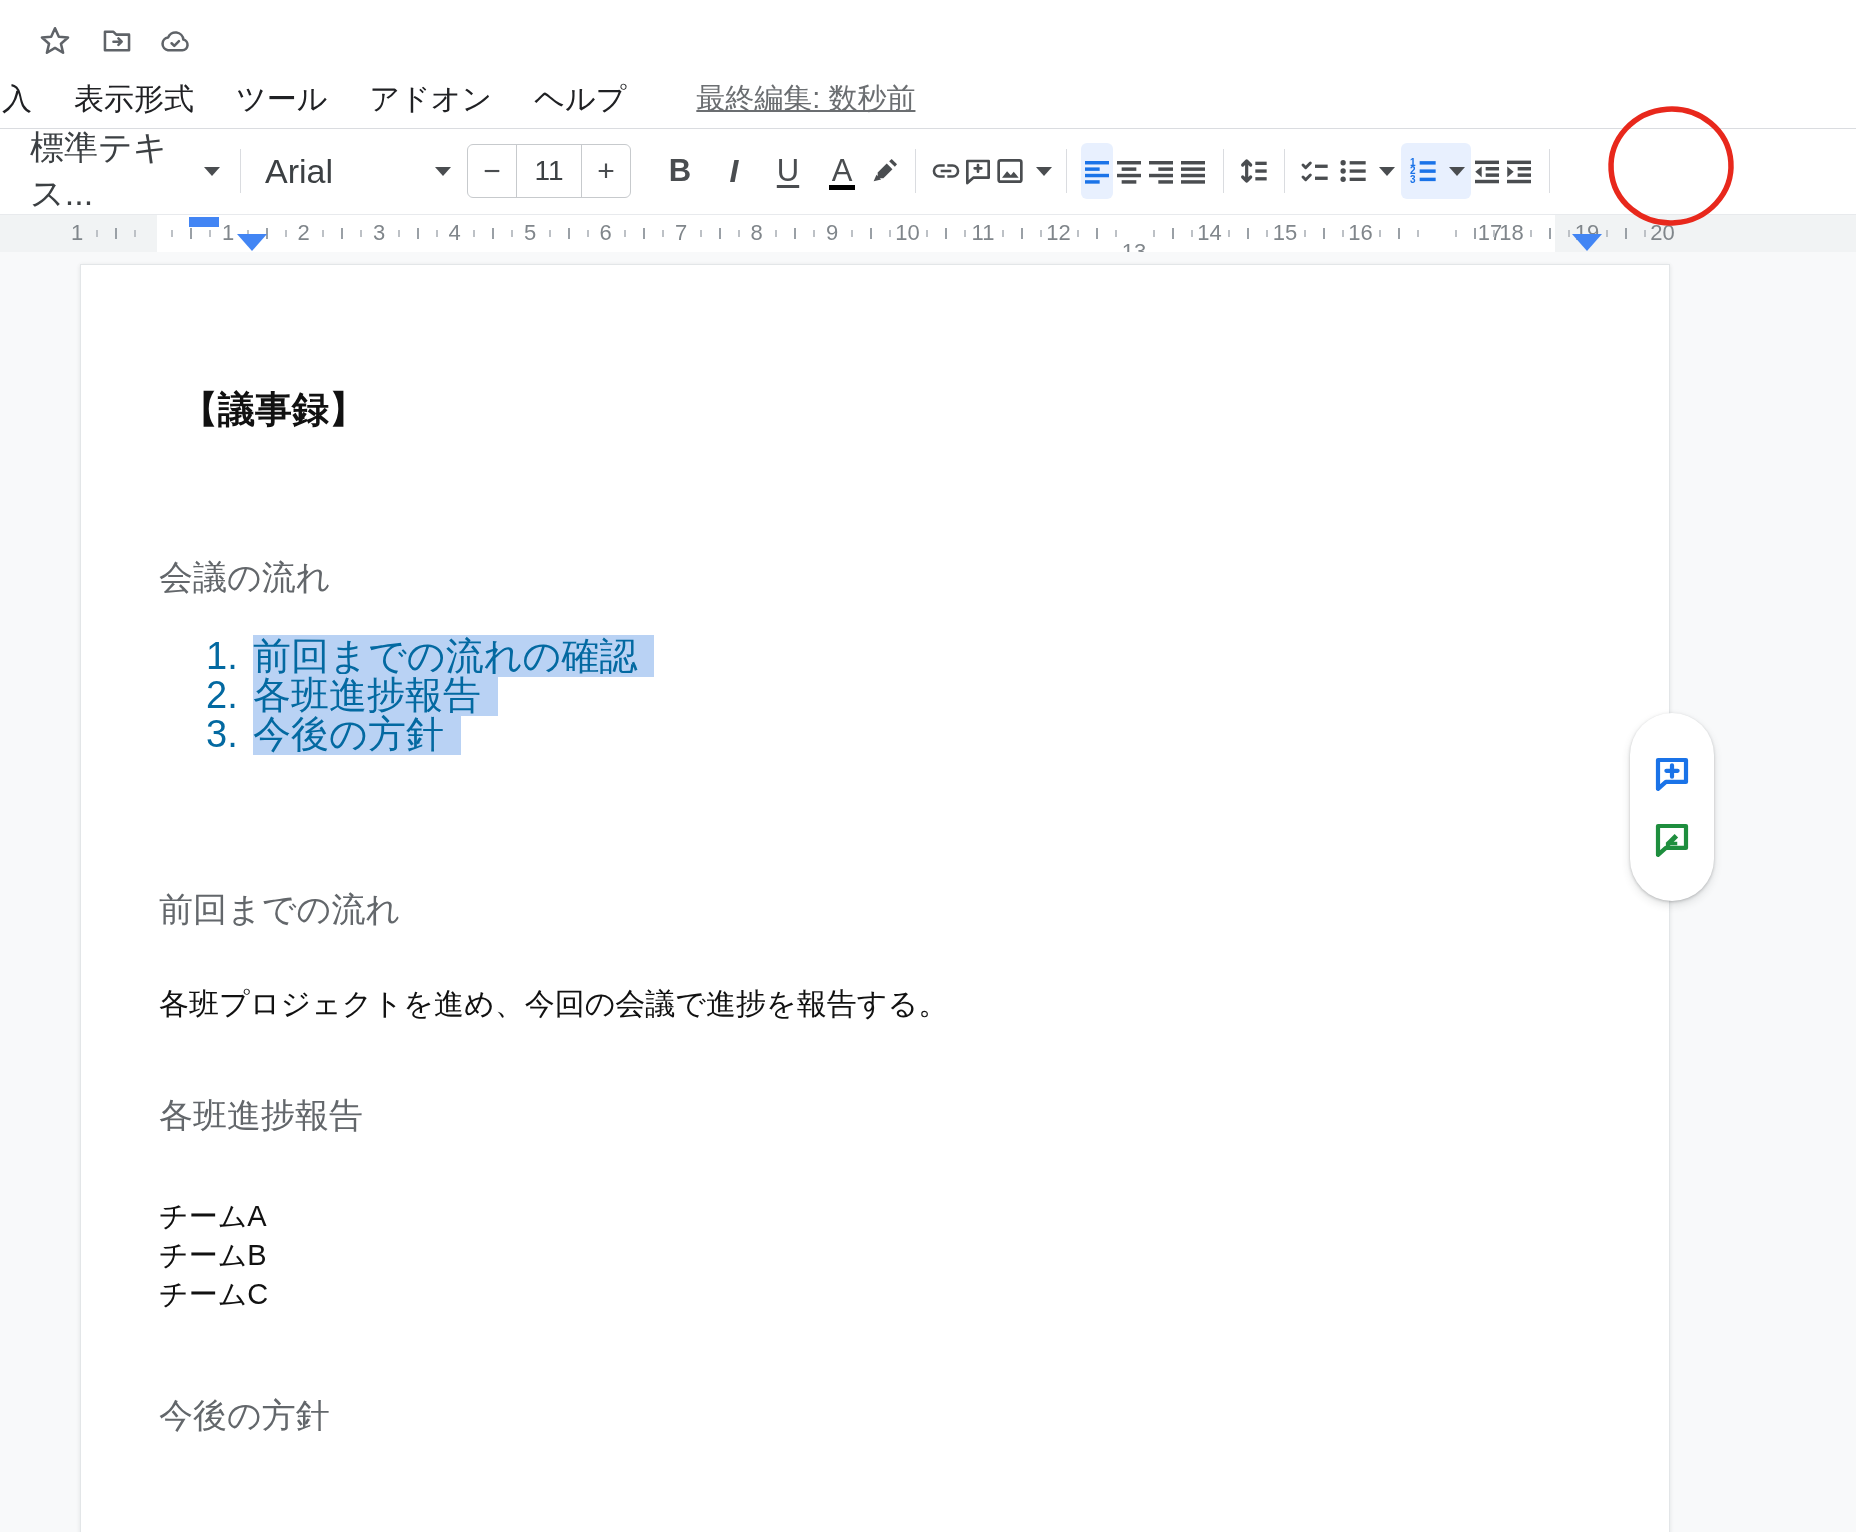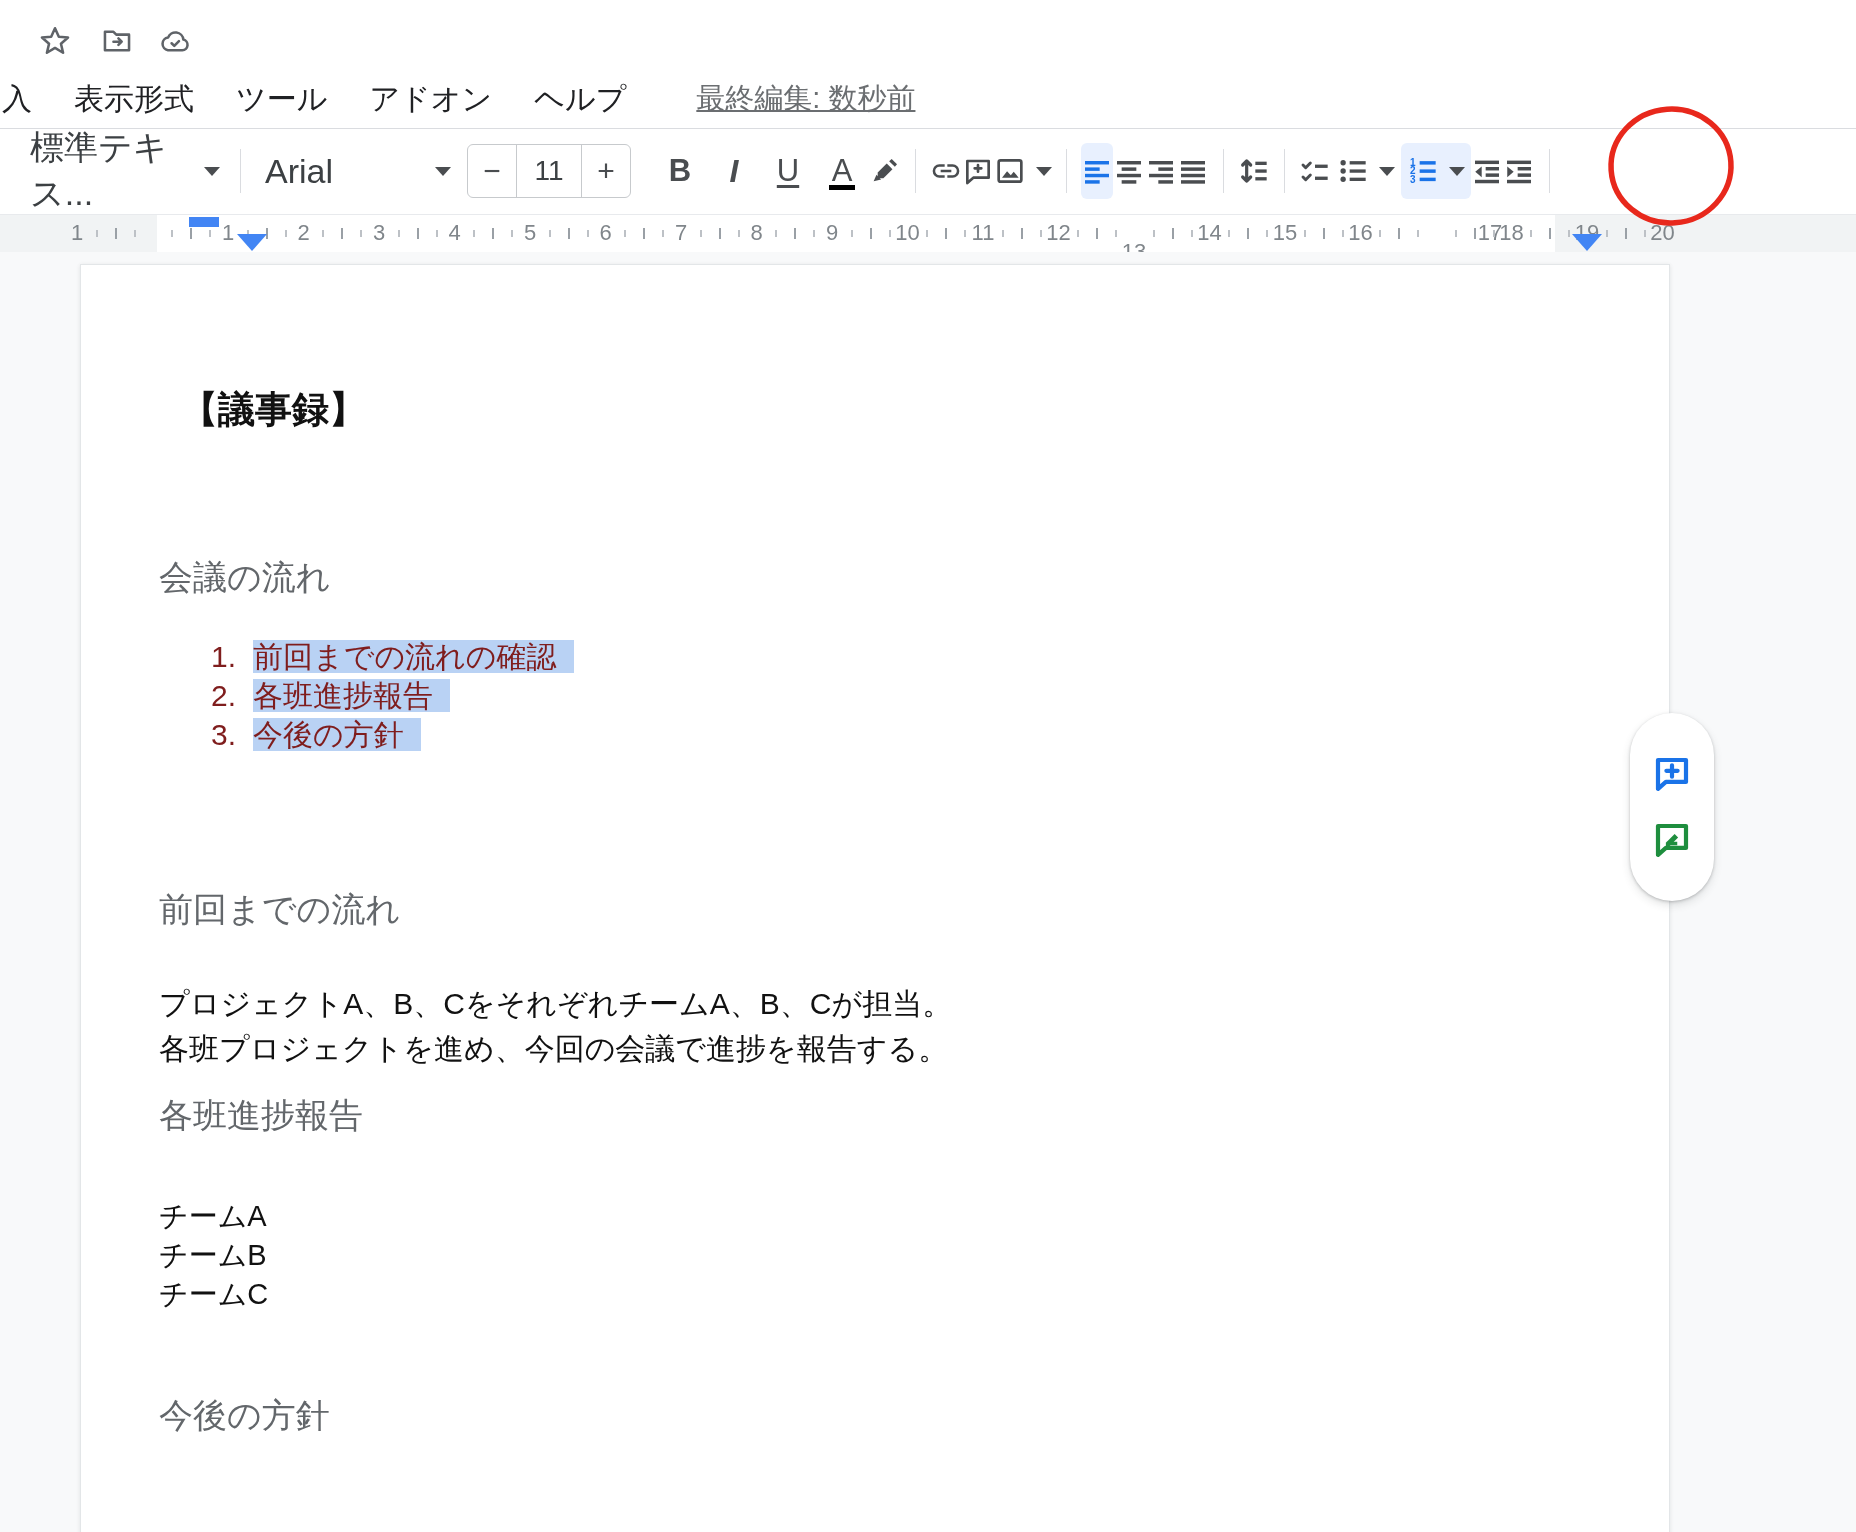--- a/index.html
+++ b/index.html
@@ -74,21 +74,21 @@
   
   .canvas { position:absolute; left:0; top:252px; width:1856px; height:1280px; background:#f8f9fa;padding-left:19px; }
   .page { position:absolute; left:80px; top:12px; width:1590px; height:1400px; background:#fff;
     border:1px solid #e3e6e8; box-shadow:0 1px 4px rgba(60,64,67,.12); }
   .doc-title { position:absolute; left:100px; top:120px; font-size:37px; font-weight:700; color:#111; }
   .h2 { position:absolute; left:78px; font-size:34px; font-weight:400; color:#63676b; }
   .h2-agenda { top:290px; }
   .h2-prev   { top:622px; }
   .h2-report { top:828px; }
   .h2-policy { top:1128px; }
-  .agenda { position:absolute; left:125px; top:372px; font-size:30px; color:#7f1d1d; }
+  .agenda { position:absolute; left:125px; top:372px; font-size:38px; color:#0369a1; }
   .agenda-row { height:39px; line-height:39px; white-space:nowrap; }
   .agenda-num { display:inline-block; width:30px; text-align:right; margin-right:17px; }
   .hl { background:#b9d2f4; padding-right:17px; }
   .para { position:absolute; left:78px; top:716px; font-size:30px; color:#111; line-height:45px;
     white-space:nowrap; }
   .teams { position:absolute; left:78px; top:932px; font-size:29px; color:#111; line-height:39px; }
 
   
   .pill { position:absolute; left:1630px; top:713px; width:84px; height:188px; background:#fff;
     border-radius:42px; box-shadow:0 1px 3px rgba(60,64,67,.28), 0 4px 8px rgba(60,64,67,.15);
@@ -408,21 +408,20 @@
       <div class="agenda-row">
         <span class="agenda-num">2.</span><span class="hl">各班進捗報告</span>
       </div>
       <div class="agenda-row">
         <span class="agenda-num">3.</span><span class="hl">今後の方針</span>
       </div>
     </div>
 
     <div class="h2 h2-prev">前回までの流れ</div>
     <div class="para">
-      <div>プロジェクトA、B、CをそれぞれチームA、B、Cが担当。</div>
       <div>各班プロジェクトを進め、今回の会議で進捗を報告する。</div>
     </div>
 
     <div class="h2 h2-report">各班進捗報告</div>
     <div class="teams">
       <div>チームA</div>
       <div>チームB</div>
       <div>チームC</div>
     </div>
 

